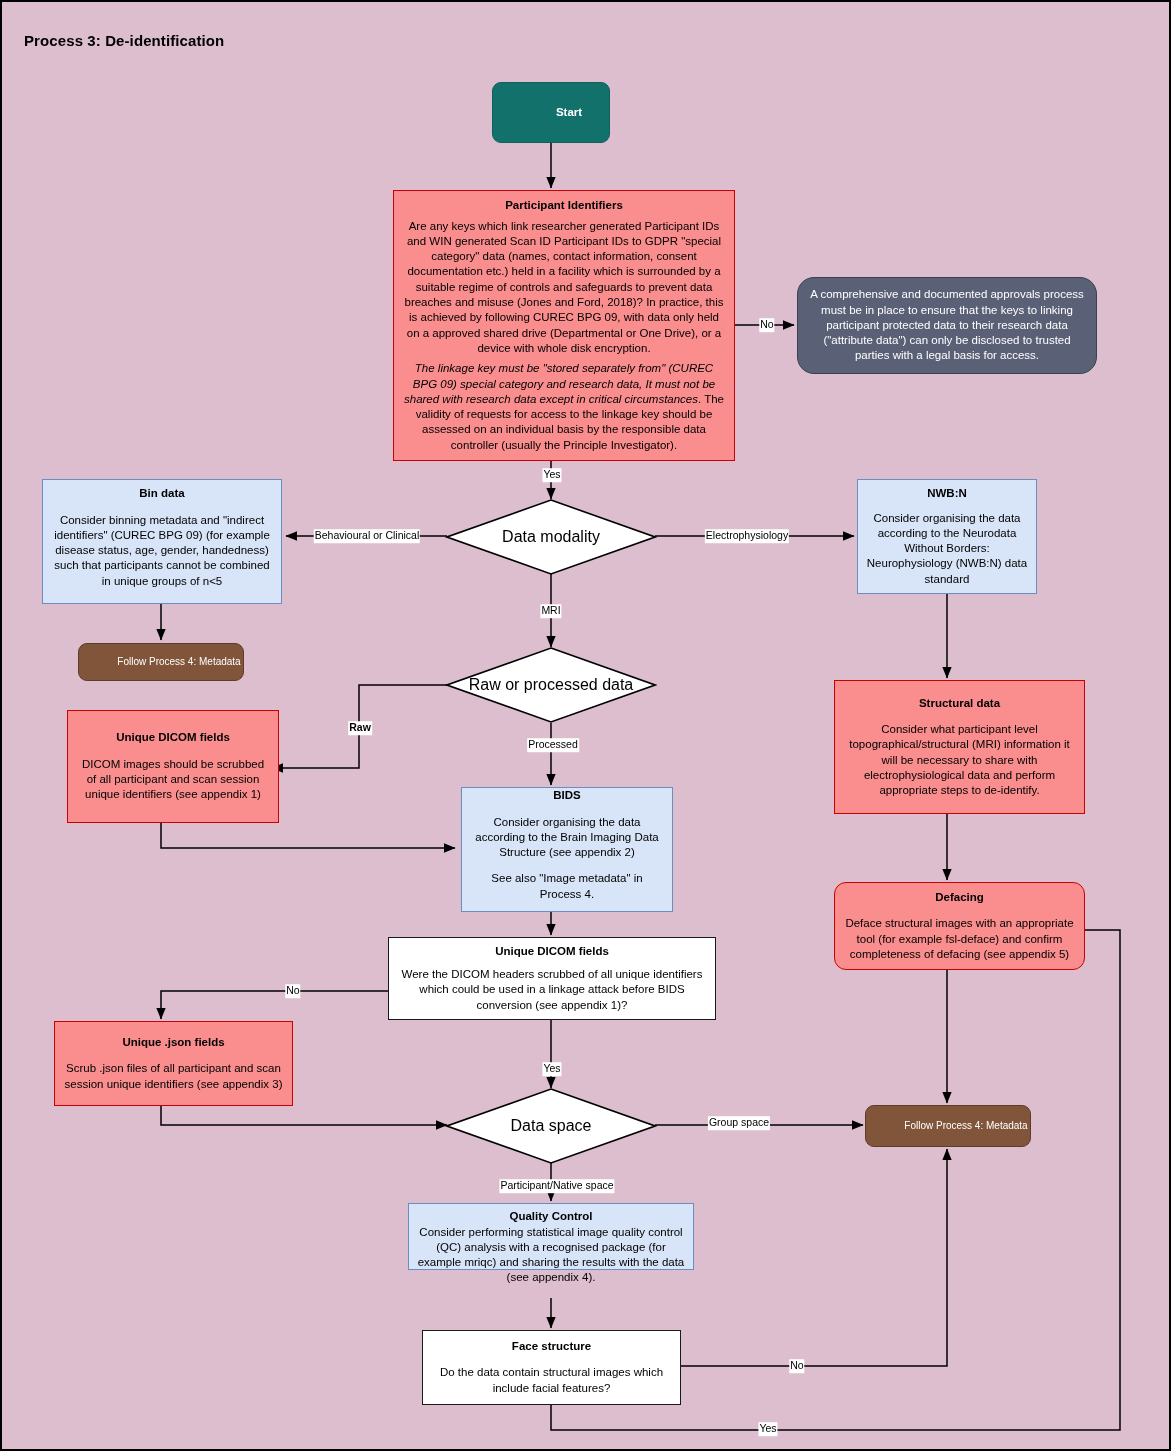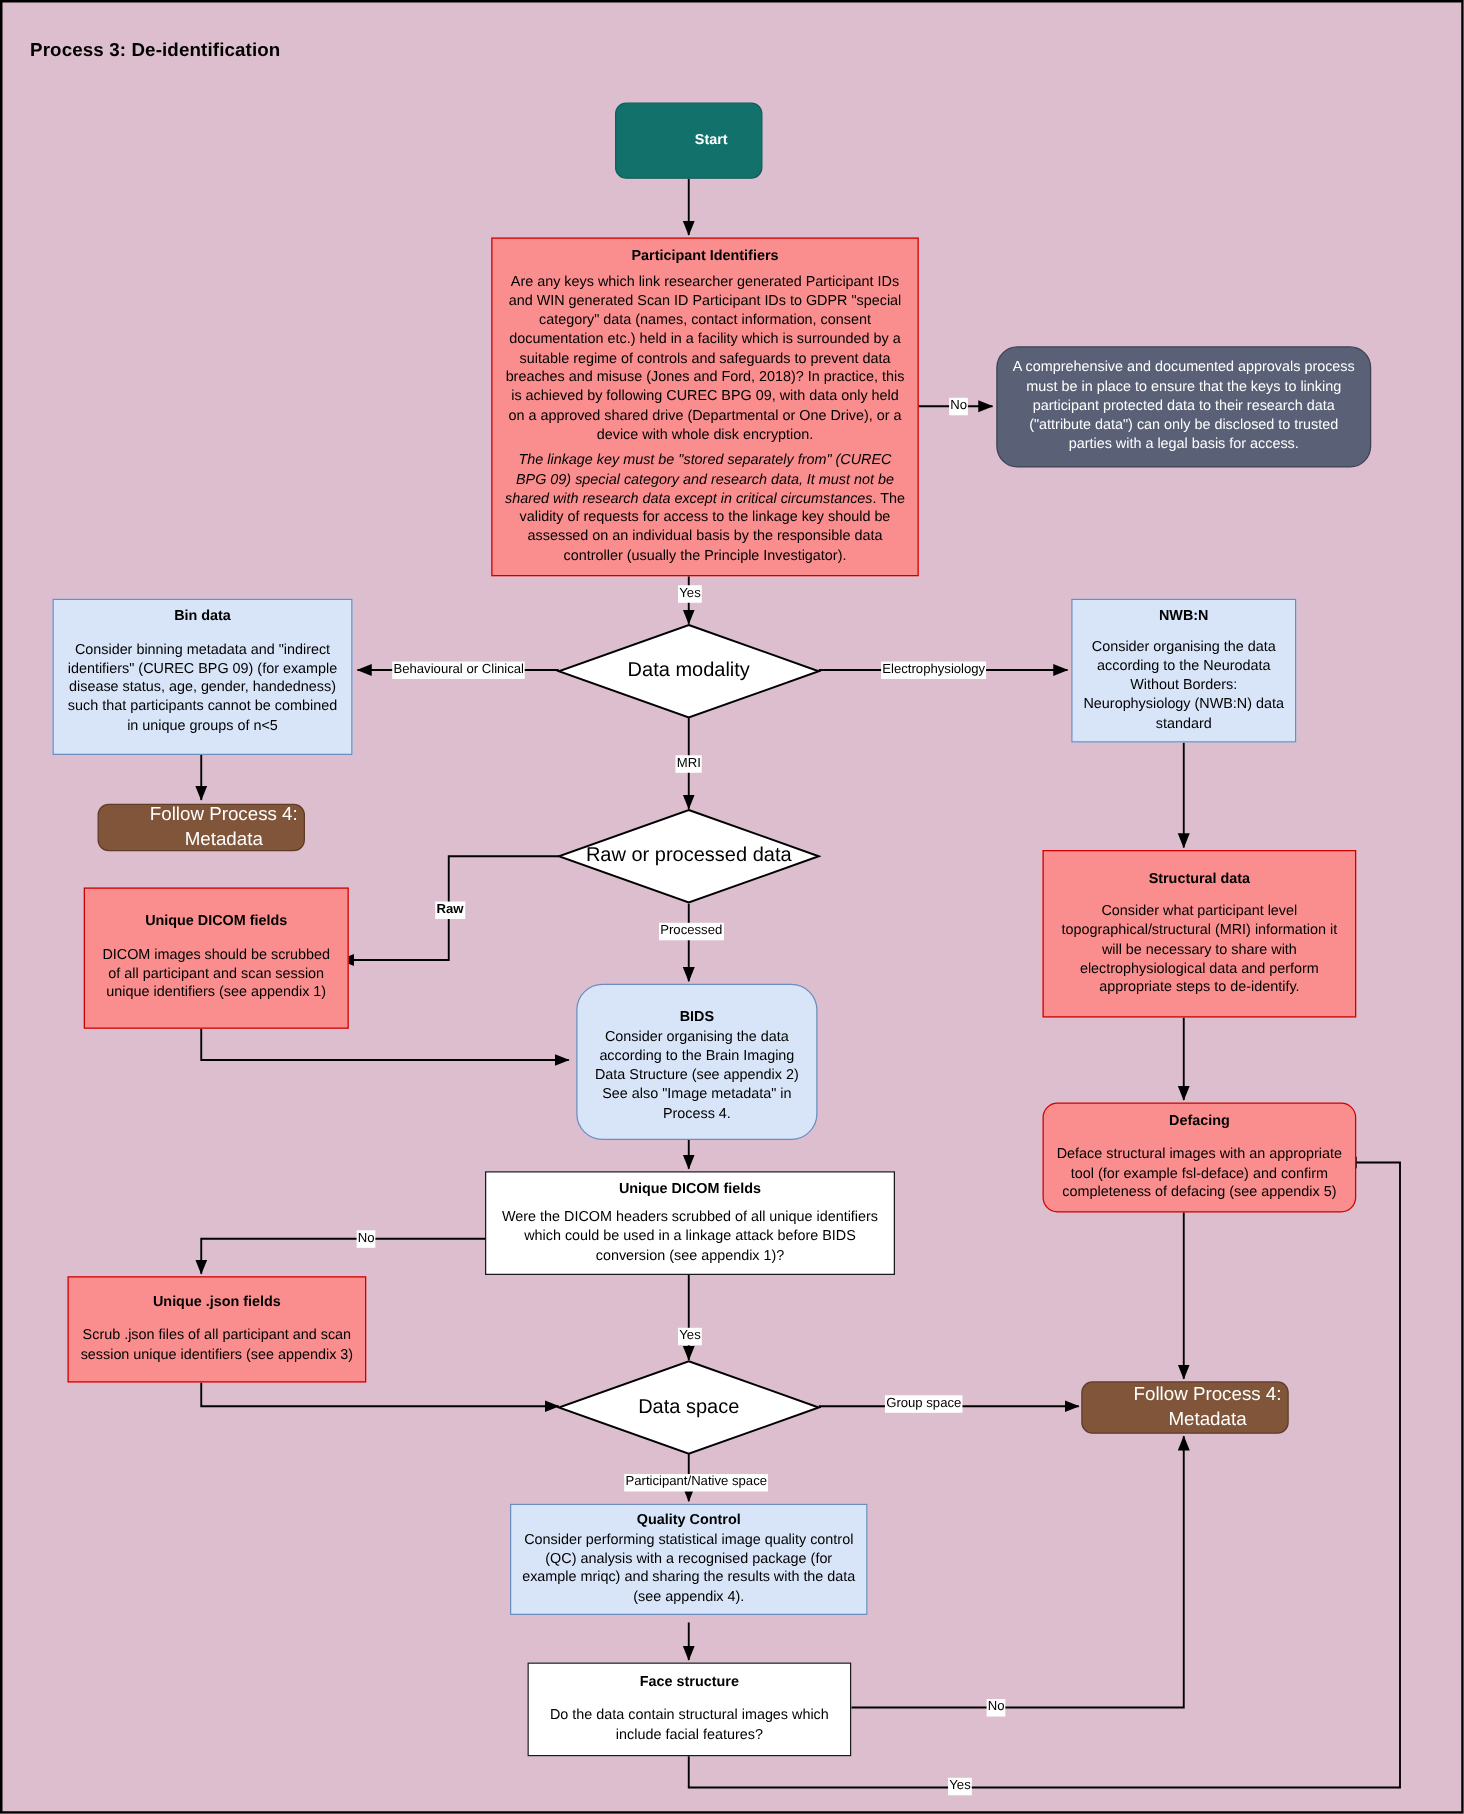--- a/index.html
+++ b/index.html
@@ -20,21 +20,21 @@
         align-items:center;justify-content:center;text-align:center;color:#000;padding-left:36px;}
   .node .ttl{font-weight:bold;font-size:11.5px;line-height:1.35;}
   .node .bdy{font-size:11.5px;line-height:1.33;}
   .gap{height:11px;}
   .red{background:#fa8d8d;border:1.5px solid #cc0000;margin-left:12px;}
   .blue{background:#d8e5f8;border:1.5px solid #6c8ebf;}
   .white{background:#ffffff;border:1.6px solid #1a1a1a;}
   .teal{background:#13716c;border:1.5px solid #0f5f5a;border-radius:9px;color:#fff;}
   .teal .ttl{color:#fff;}
   .brown{background:#80553a;border:1.5px solid #5e3c28;border-radius:9px;color:#fff;}
-  .brown .bdy{color:#fff;font-size:15px;}
+  .brown .bdy{color:#fff;font-size:10px;}
   .slate{background:#5a6176;border:1.5px solid #3b4152;border-radius:17px;color:#fff;}
   .slate .bdy{color:#fff;}
   .diamond{position:absolute;}
   .diamond .dlabel{position:absolute;left:0;top:0;width:100%;height:100%;
     display:flex;align-items:center;justify-content:center;font-size:16px;color:#000;text-align:center;}
   .elabel{position:absolute;background:#fff;color:#000;font-size:10.5px;line-height:1.1;
     padding:1px 1px;white-space:nowrap;transform:translate(-50%,-50%);}
 </style>
 </head>
 <body>
@@ -150,21 +150,21 @@
     <div class="gap"></div>
     <div class="bdy">DICOM images should be scrubbed of all participant and scan session unique identifiers (see appendix 1)</div>
   </div>
 
   <div class="node red" style="left:820px;top:678px;width:251px;height:134px;padding:6px 8px;justify-content:center;">
     <div class="ttl">Structural data</div>
     <div class="gap"></div>
     <div class="bdy">Consider what  participant level topographical/structural (MRI) information it will be necessary to share with electrophysiological data and perform appropriate steps to de-identify.</div>
   </div>
 
-  <div class="node blue" style="left:459px;top:785px;width:193px;height:125px;padding:19px 8px;justify-content:flex-start;border-radius:21px;">
+  <div class="node blue" style="left:459px;top:785px;width:212px;height:125px;padding:0 8px;justify-content:flex-start;">
     <div class="ttl">BIDS</div>
     <div class="gap"></div>
     <div class="bdy">Consider organising the data according to the Brain Imaging Data Structure  (see appendix 2)</div>
     <div class="gap"></div>
     <div class="bdy">See also "Image metadata" in Process 4.</div>
   </div>
 
   <div class="node red" style="left:820px;top:880px;width:251px;height:88px;padding:6px 8px;justify-content:center;border-radius:12px;">
     <div class="ttl">Defacing</div>
     <div class="gap"></div>
@@ -187,21 +187,21 @@
     <svg width="212" height="78" viewBox="0 0 212 78">
       <polygon points="106,2 210,39 106,76 2,39" fill="#ffffff" stroke="#000" stroke-width="1.6"></polygon>
     </svg>
     <div class="dlabel">Data space</div>
   </div>
 
   <div class="node brown" style="left:863px;top:1103px;width:166px;height:42px;">
     <div class="bdy">Follow Process 4: Metadata</div>
   </div>
 
-  <div class="node blue" style="left:406px;top:1201px;width:286px;height:89px;padding:5px 7px;justify-content:flex-start;">
+  <div class="node blue" style="left:406px;top:1201px;width:286px;height:67px;padding:5px 7px;justify-content:flex-start;">
     <div class="ttl">Quality Control</div>
     <div class="gap"></div>
     <div class="bdy">Consider performing statistical image quality control (QC) analysis with a recognised package (for example mriqc) and sharing the results with the data (see appendix 4).</div>
   </div>
 
   <div class="node white" style="left:420px;top:1328px;width:259px;height:75px;padding:6px 8px;justify-content:center;">
     <div class="ttl">Face structure</div>
     <div class="gap"></div>
     <div class="bdy">Do the data contain structural images which include facial features?</div>
   </div>

